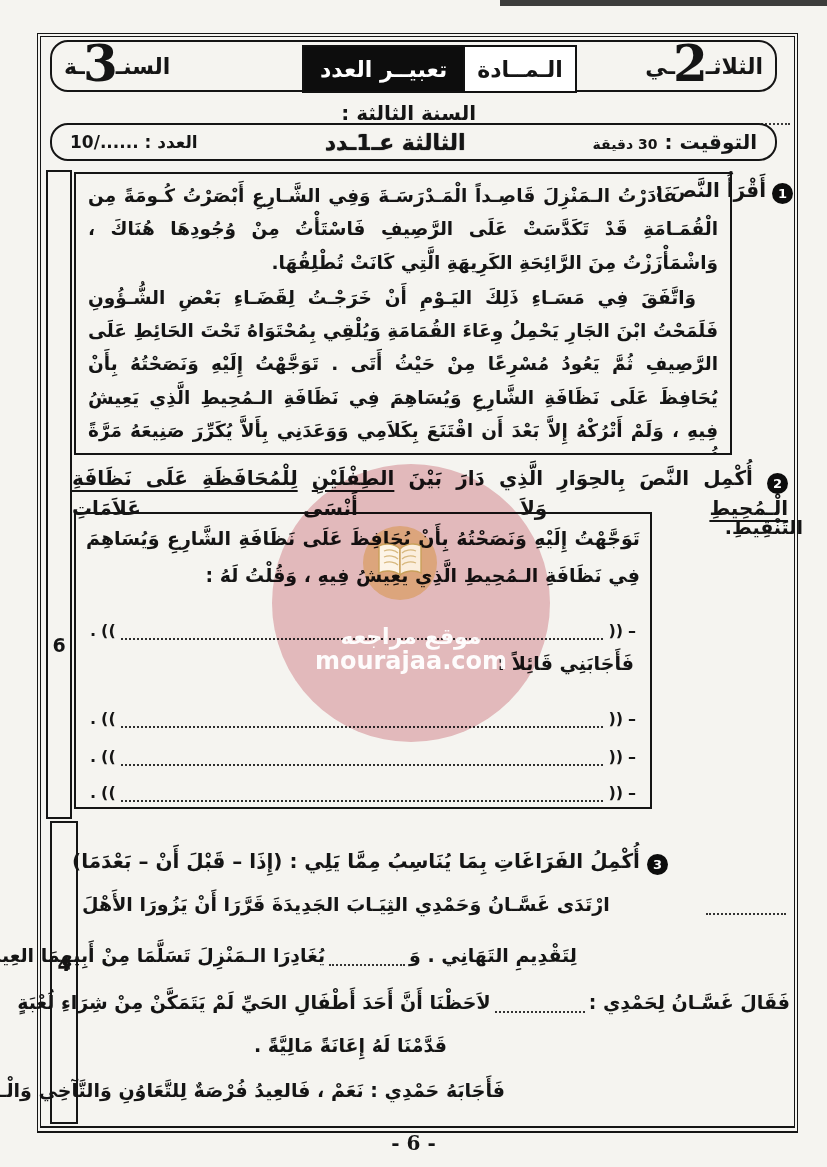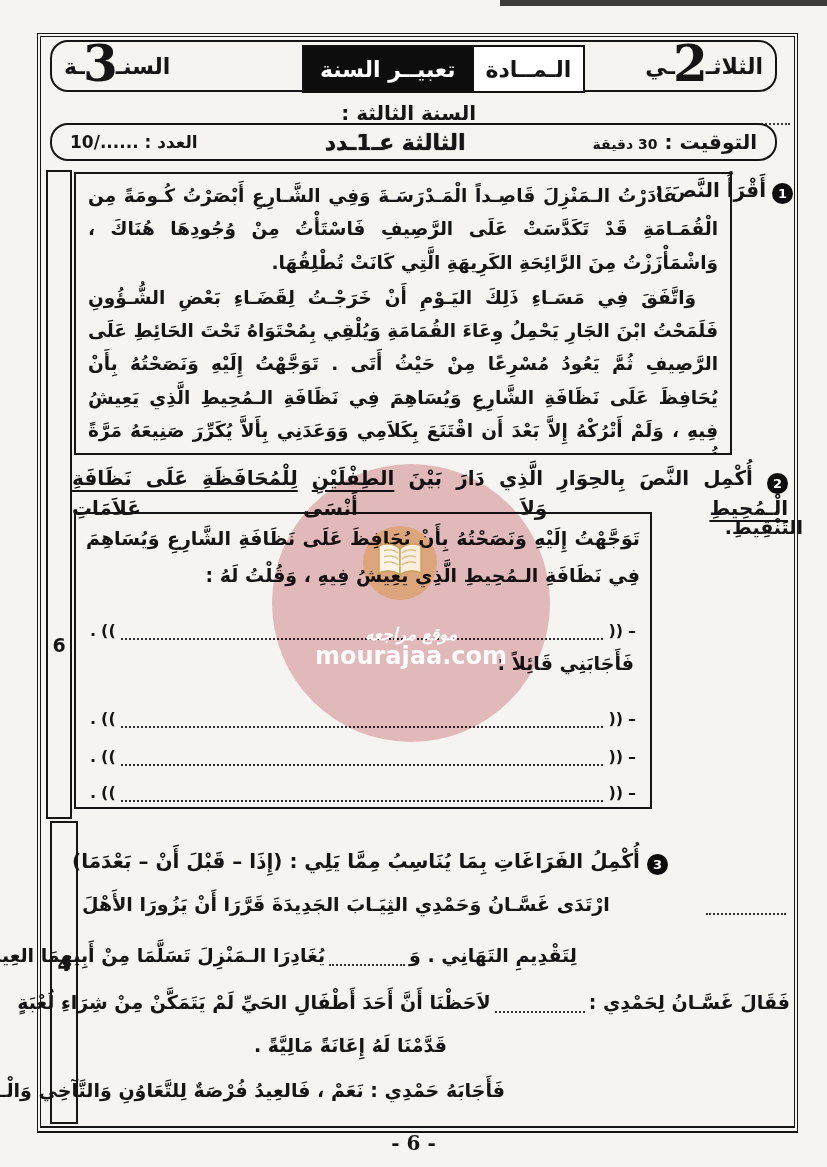--- a/index.html
+++ b/index.html
@@ -84,21 +84,21 @@
   .blank{display:inline-block;border-bottom:2.5px dotted #333;height:17px;flex:0 0 auto;margin:0 4px;}
 
   
   .wm-circle{position:absolute;left:272px;top:464px;width:278px;height:278px;border-radius:50%;
     background:#ecc2c7;mix-blend-mode:multiply;z-index:5;}
   .wm-inner{position:absolute;left:363px;top:526px;width:74px;height:74px;border-radius:50%;
     background:#f9e3a9;mix-blend-mode:multiply;z-index:6;}
   .wm-book{position:absolute;left:376px;top:541px;width:48px;height:40px;z-index:7;}
   .wm-text{position:absolute;left:280px;top:624px;width:262px;z-index:8;text-align:center;
     color:rgba(255,255,255,0.95);font-weight:bold;}
-  .wm-text .l1{font-size:17px;display:block;font-style:italic;}
+  .wm-text .l1{font-size:22px;display:block;}
   .wm-text .l2{font-size:24px;display:block;margin-top:-2px;direction:ltr;}
 
   .footer{position:absolute;left:0;top:1131px;width:827px;text-align:center;
     font-family:"DejaVu Serif",serif;font-size:20px;font-weight:bold;}
 </style>
 </head>
 <body>
 
 <div class="page">
 
@@ -106,21 +106,21 @@
   <div class="frame"></div>
 
   <div class="band">
     <div class="band-word">
       <span>الثلاثـ</span>
       <span class="bigdigit">2</span>
       <span>ـي</span>
     </div>
     <div class="subjectbox">
       <span class="subj-label">الـمــادة</span>
-      <span class="subj-value">تعبيــر السنة</span>
+      <span class="subj-value">تعبيــر العدد</span>
     </div>
     <div class="band-word">
       <span>السنـ</span>
       <span class="bigdigit">3</span>
       <span>ـة</span>
     </div>
   </div>
 
   <div class="name-row">
     <span class="dotline" style="width:308px"></span>

